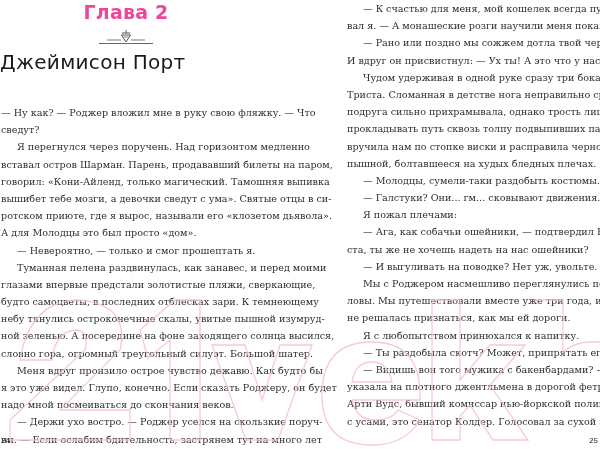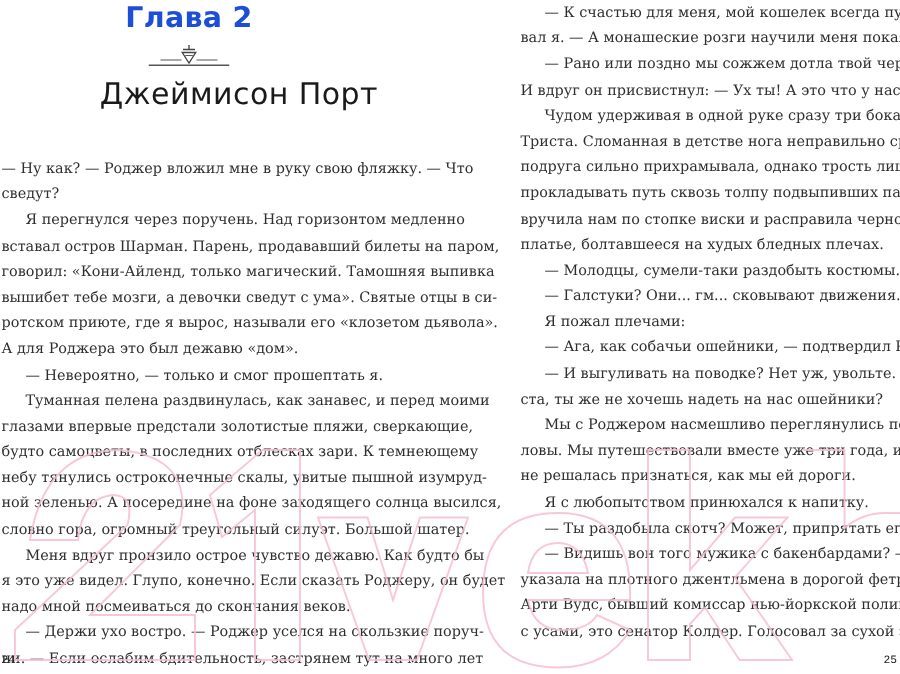--- a/index.html
+++ b/index.html
@@ -10,25 +10,25 @@
       color: #2a2a2a;
     }
     .page { position: absolute; top: 0; height: 449px; }
     .page-left { left: 0; width: 292px; }
     .page-right { left: 300px; width: 300px; }
 
     .chapter-head { position: absolute; left: 0; width: 300px; top: 0; text-align: center; }
     .chapter-num {
       position: absolute; left: 0; width: 300px; top: 1px;
       font-family: "DejaVu Sans", sans-serif; font-weight: bold;
-      font-size: 19px; color: #1d4ed8; letter-spacing: 0.2px;
+      font-size: 19px; color: #ec4899; letter-spacing: 0.2px;
     }
     .ornament { position: absolute; left: 99px; top: 30px; width: 54px; height: 16px; }
     .chapter-title {
-      position: absolute; left: 0; width: 252px; top: 50px; text-align: right;
+      position: absolute; left: 0; width: 252px; top: 50px; text-align: left;
       font-family: "DejaVu Sans", sans-serif; font-weight: normal;
       font-size: 20px; color: #1a1a1a; letter-spacing: 0.3px;
     }
 
     .text { position: absolute; font-size: 9.6px; line-height: 17.2px; color: #2e2e2e; }
     .text .ln { display: block; white-space: nowrap; height: 17.2px; text-align: justify; text-align-last: justify; }
     .text .ln.last { text-align-last: left; }
     .text .ln.indent { padding-left: 16px; }
 
     .left-text { left: 1px; top: 104px; width: 282px; }
@@ -61,21 +61,21 @@
   </div>
 
   <div class="text left-text" id="left-text">
       <span class="ln">— Ну как? — Роджер вложил мне в руку свою фляжку. — Что</span>
       <span class="ln last">сведут?</span>
       <span class="ln indent">Я перегнулся через поручень. Над горизонтом медленно</span>
       <span class="ln">вставал остров Шарман. Парень, продававший билеты на паром,</span>
       <span class="ln">говорил: «Кони-Айленд, только магический. Тамошняя выпивка</span>
       <span class="ln">вышибет тебе мозги, а девочки сведут с ума». Святые отцы в си-</span>
       <span class="ln">ротском приюте, где я вырос, называли его «клозетом дьявола».</span>
-      <span class="ln last">А для Роджера это был дежавю «дом».</span>
+      <span class="ln last">А для Молодцы это был просто «дом».</span>
       <span class="ln indent last">— Невероятно, — только и смог прошептать я.</span>
       <span class="ln indent">Туманная пелена раздвинулась, как занавес, и перед моими</span>
       <span class="ln">глазами впервые предстали золотистые пляжи, сверкающие,</span>
       <span class="ln">будто самоцветы, в последних отблесках зари. К темнеющему</span>
       <span class="ln">небу тянулись остроконечные скалы, увитые пышной изумруд-</span>
       <span class="ln">ной зеленью. А посередине на фоне заходящего солнца высился,</span>
       <span class="ln">словно гора, огромный треугольный силуэт. Большой шатер.</span>
       <span class="ln indent">Меня вдруг пронзило острое чувство дежавю. Как будто бы</span>
       <span class="ln">я это уже видел. Глупо, конечно. Если сказать Роджеру, он будет</span>
       <span class="ln last">надо мной посмеиваться до скончания веков.</span>
@@ -91,27 +91,27 @@
   <div class="text right-text" id="right-text">
       <span class="ln indent">— К счастью для меня, мой кошелек всегда пуст, — париро-</span>
       <span class="ln last">вал я. — А монашеские розги научили меня покаянию.</span>
       <span class="ln indent">— Рано или поздно мы сожжем дотла твой чертов приют. —</span>
       <span class="ln last">И вдруг он присвистнул: — Ух ты! А это что у нас за красотка?</span>
       <span class="ln indent">Чудом удерживая в одной руке сразу три бокала, к нам плыла</span>
       <span class="ln">Триста. Сломанная в детстве нога неправильно срослась, и наша</span>
       <span class="ln">подруга сильно прихрамывала, однако трость лишь помогала ей</span>
       <span class="ln">прокладывать путь сквозь толпу подвыпивших пассажиров. Она</span>
       <span class="ln">вручила нам по стопке виски и расправила черное с бисером</span>
-      <span class="ln last">платье, болтавшееся на худых бледных плечах.</span>
+      <span class="ln last">пышной, болтавшееся на худых бледных плечах.</span>
       <span class="ln indent">— Молодцы, сумели-таки раздобыть костюмы. А галстуков</span>
       <span class="ln indent last">— Галстуки? Они... гм... сковывают движения.</span>
       <span class="ln indent last">Я пожал плечами:</span>
       <span class="ln indent">— Ага, как собачьи ошейники, — подтвердил Роджер. — Три-</span>
+      <span class="ln last">ста, ты же не хочешь надеть на нас ошейники?</span>
       <span class="ln indent last">— И выгуливать на поводке? Нет уж, увольте.</span>
-      <span class="ln last">ста, ты же не хочешь надеть на нас ошейники?</span>
       <span class="ln indent">Мы с Роджером насмешливо переглянулись поверх ее го-</span>
       <span class="ln">ловы. Мы путешествовали вместе уже три года, и Триста до сих</span>
       <span class="ln last">не решалась признаться, как мы ей дороги.</span>
       <span class="ln indent last">Я с любопытством принюхался к напитку.</span>
       <span class="ln indent last">— Ты раздобыла скотч? Может, припрятать его?</span>
       <span class="ln indent">— Видишь вон того мужика с бакенбардами? — она кивком</span>
       <span class="ln">указала на плотного джентльмена в дорогой фетровой шляпе. —</span>
       <span class="ln">Арти Вудс, бывший комиссар нью-йоркской полиции. А вон тот,</span>
       <span class="ln last">с усами, это сенатор Колдер. Голосовал за сухой закон.</span>
     </div>

